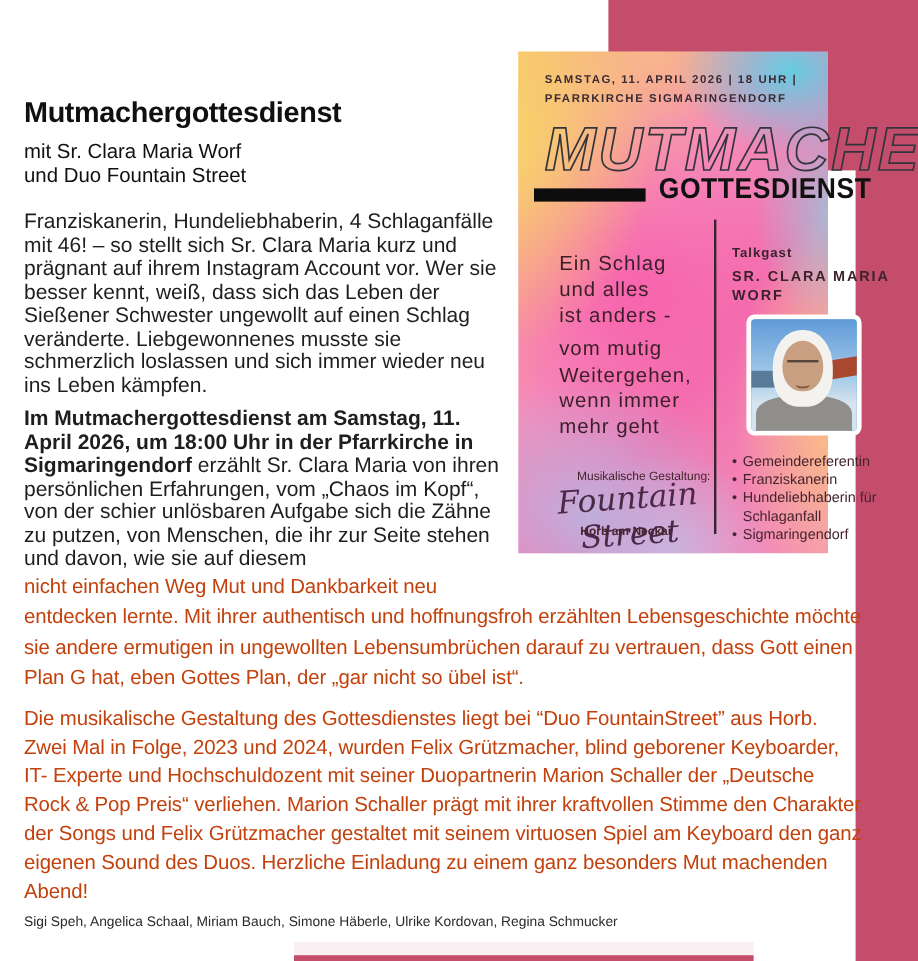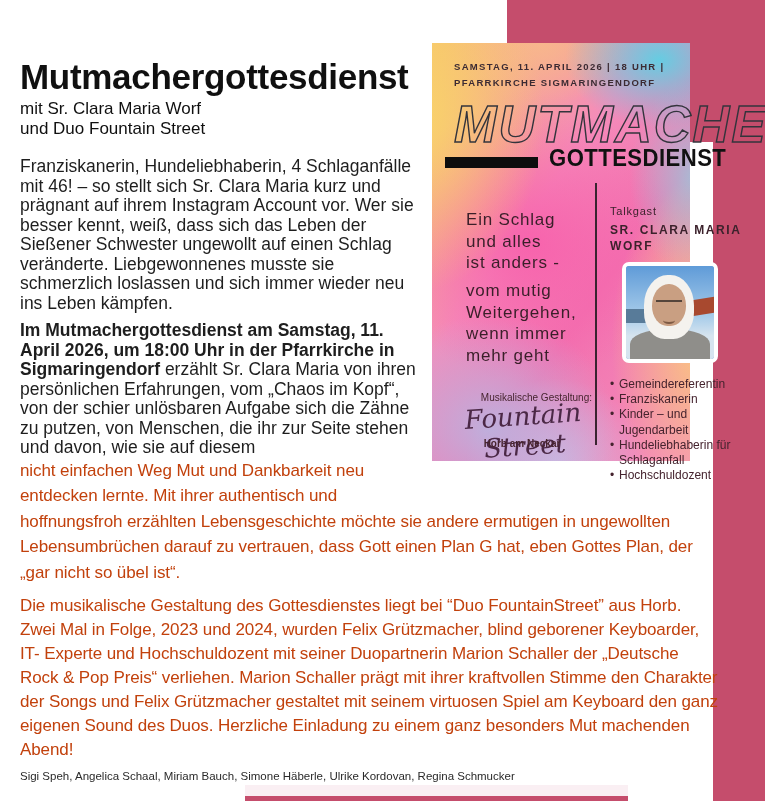--- a/index.html
+++ b/index.html
@@ -11,21 +11,21 @@
   }
   
   .bg-top-right{position:absolute;left:507px;top:0;width:258px;height:142px;background:#c54d6c;}
   .bg-right-col{position:absolute;left:713px;top:0;width:52px;height:801px;background:#c54d6c;}
   .bg-bottom-light{position:absolute;left:245px;top:785px;width:383px;height:11px;background:#faeff3;}
   .bg-bottom-bar{position:absolute;left:245px;top:796px;width:383px;height:5px;background:#c54d6c;}
 
   
   .content{position:absolute;left:20px;top:0;width:700px;z-index:3;}
   .poster-spacer{float:right;width:300px;height:487px;}
-  h1.doc-title{margin:62px 0 0 0;font-size:35px;line-height:30px;font-weight:bold;color:#101010;letter-spacing:-0.3px;}
+  h1.doc-title{margin:80px 0 0 0;font-size:24px;line-height:30px;font-weight:bold;color:#101010;letter-spacing:-0.3px;}
   .doc-subtitle{margin:7px 0 0 0;font-size:17px;line-height:20px;font-weight:normal;color:#101010;white-space:pre-line;}
   p.body-narrow{margin:18px 0 0 0;font-size:17.5px;line-height:19.5px;color:#1e1e1e;}
   p.p2a{margin:8px 0 0 0;}
   p.body-wide{margin:0;font-size:17px;line-height:25.5px;color:#c2410c;letter-spacing:-0.1px;}
   p.p3{margin-top:9px;line-height:24px;}
   .footer-names{margin:8px 0 0 0;font-size:11.5px;color:#2a2a2a;}
   b.inline-bold{font-weight:bold;}
 
   
   .poster{
@@ -46,21 +46,21 @@
   .poster-title-outline{position:absolute;left:22px;top:52px;width:300px;font-size:51px;font-weight:bold;
     letter-spacing:2px;color:transparent;font-style:italic;-webkit-text-stroke:1.4px #33343c;}
   .poster-bar{position:absolute;left:13px;top:114px;width:93px;height:11px;background:#0d0d0d;}
   .poster-title-solid{position:absolute;left:117px;top:101px;font-size:24px;font-weight:bold;color:#111;
     transform:scaleX(0.92);transform-origin:left;letter-spacing:0.5px;}
   .poster-divider{position:absolute;left:163px;top:140px;width:2px;height:262px;background:#3a2430;}
   .poster-left-head{position:absolute;left:34px;top:166px;font-size:17px;line-height:21.5px;
     letter-spacing:0.8px;color:#3a1f29;white-space:pre-line;}
   .poster-left-sub{position:absolute;left:34px;top:237px;font-size:17px;line-height:21.5px;
     letter-spacing:0.8px;color:#3a1f29;white-space:pre-line;}
-  .poster-talk-label{position:absolute;left:178px;top:162px;font-size:11px;font-weight:normal;
+  .poster-talk-label{position:absolute;left:178px;top:162px;font-size:11px;font-weight:bold;
     letter-spacing:0.8px;color:#3c222c;}
   .poster-talk-name{position:absolute;left:178px;top:179px;width:140px;font-size:12px;font-weight:bold;
     letter-spacing:1.6px;line-height:16px;color:#3c222c;}
   .poster-bullets{position:absolute;left:178px;top:334px;width:132px;margin:0;padding:0;list-style:none;
     font-size:12px;line-height:15.2px;color:#45232e;font-weight:normal;}
   .poster-bullets li{padding-left:9px;position:relative;}
   .poster-bullets li::before{content:"•";position:absolute;left:0;top:0;}
   .poster-music-label{position:absolute;left:20px;top:349px;width:140px;text-align:right;
     font-size:10px;font-weight:normal;color:#47242f;}
   .poster-music-name{position:absolute;left:12px;top:358px;width:160px;text-align:center;
@@ -116,23 +116,22 @@
     <div class="ph-water"></div>
     <div class="ph-body"></div>
     <div class="ph-wimple"></div>
     <div class="ph-face"></div>
     <div class="ph-glasses"></div>
     <div class="ph-smile"></div>
   </div>
   <ul class="poster-bullets">
       <li>Gemeindereferentin</li>
       <li>Franziskanerin</li>
-      <li>Kinder – und Jugendarbeit</li>
       <li>Hundeliebhaberin für Schlaganfall</li>
-      <li>Hochschuldozent</li>
+      <li>Sigmaringendorf</li>
     </ul>
   <div class="poster-music-label">Musikalische Gestaltung:</div>
   <div class="poster-music-name">Fountain Street</div>
   <div class="poster-music-loc">Horb am Neckar</div>
 </div>
 
 <div class="content">
   <div class="poster-spacer"></div>
   <h1 class="doc-title">Mutmachergottesdienst</h1>
   <div class="doc-subtitle">mit Sr. Clara Maria Worf

